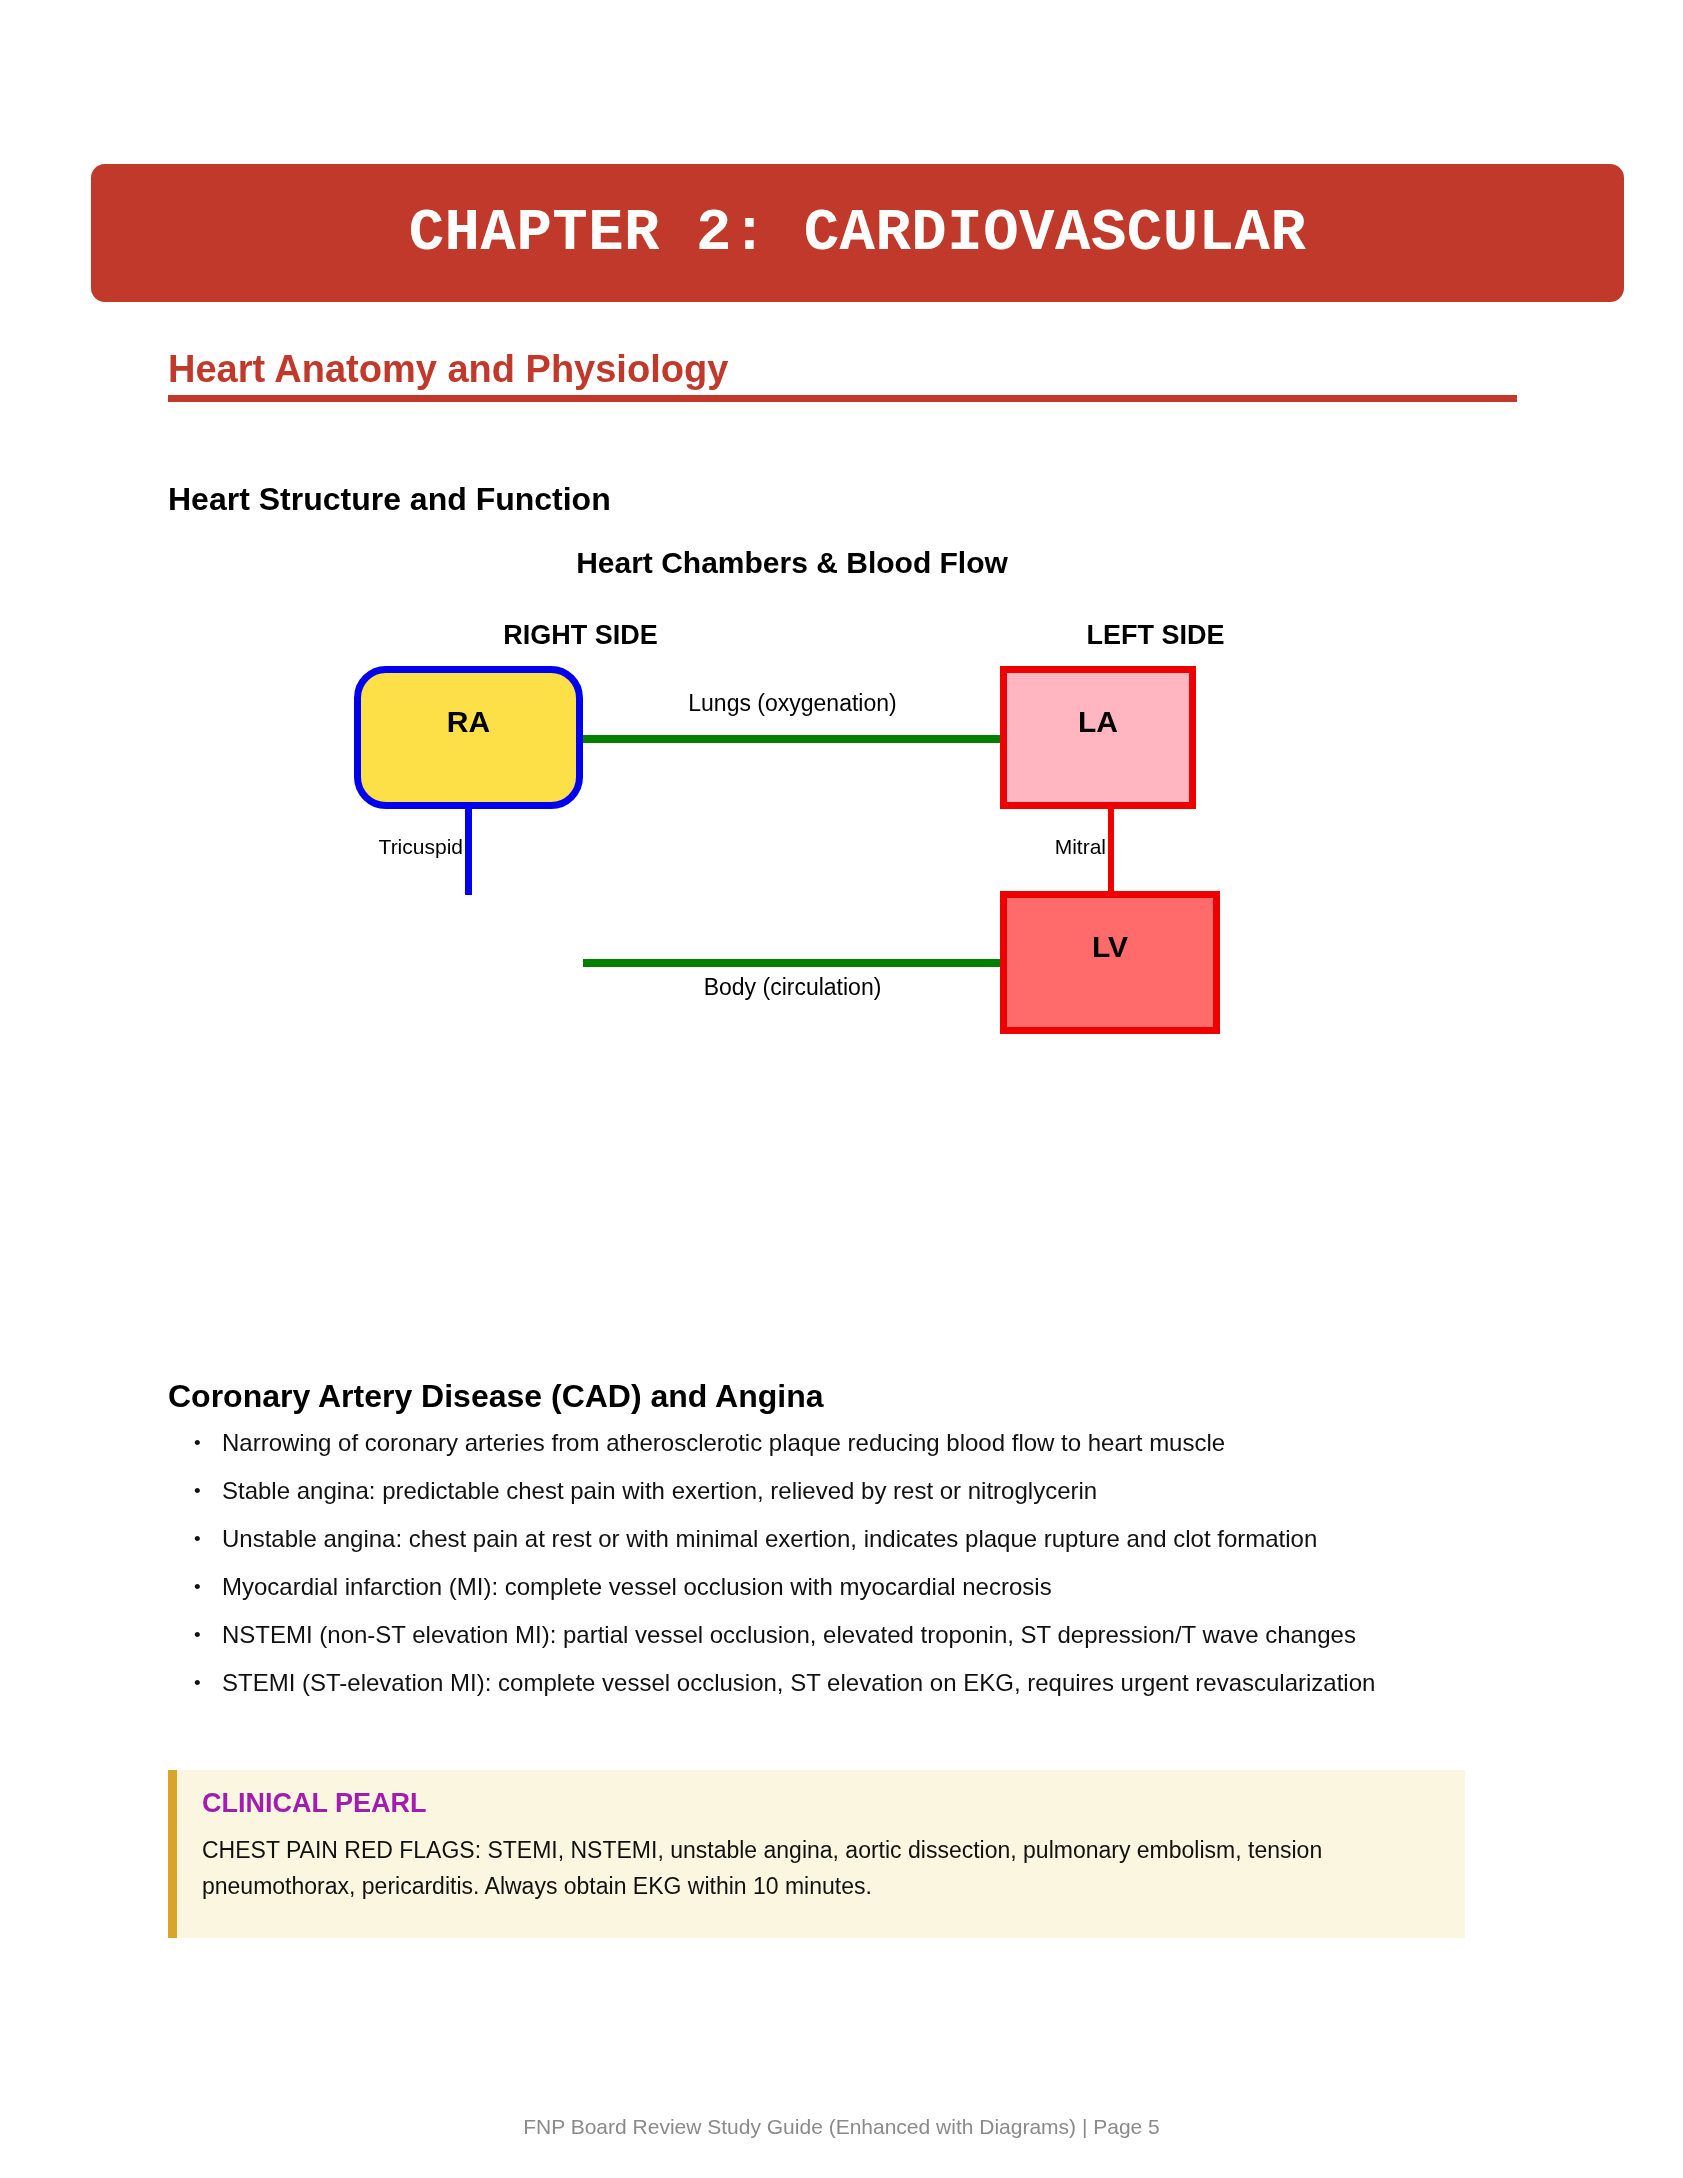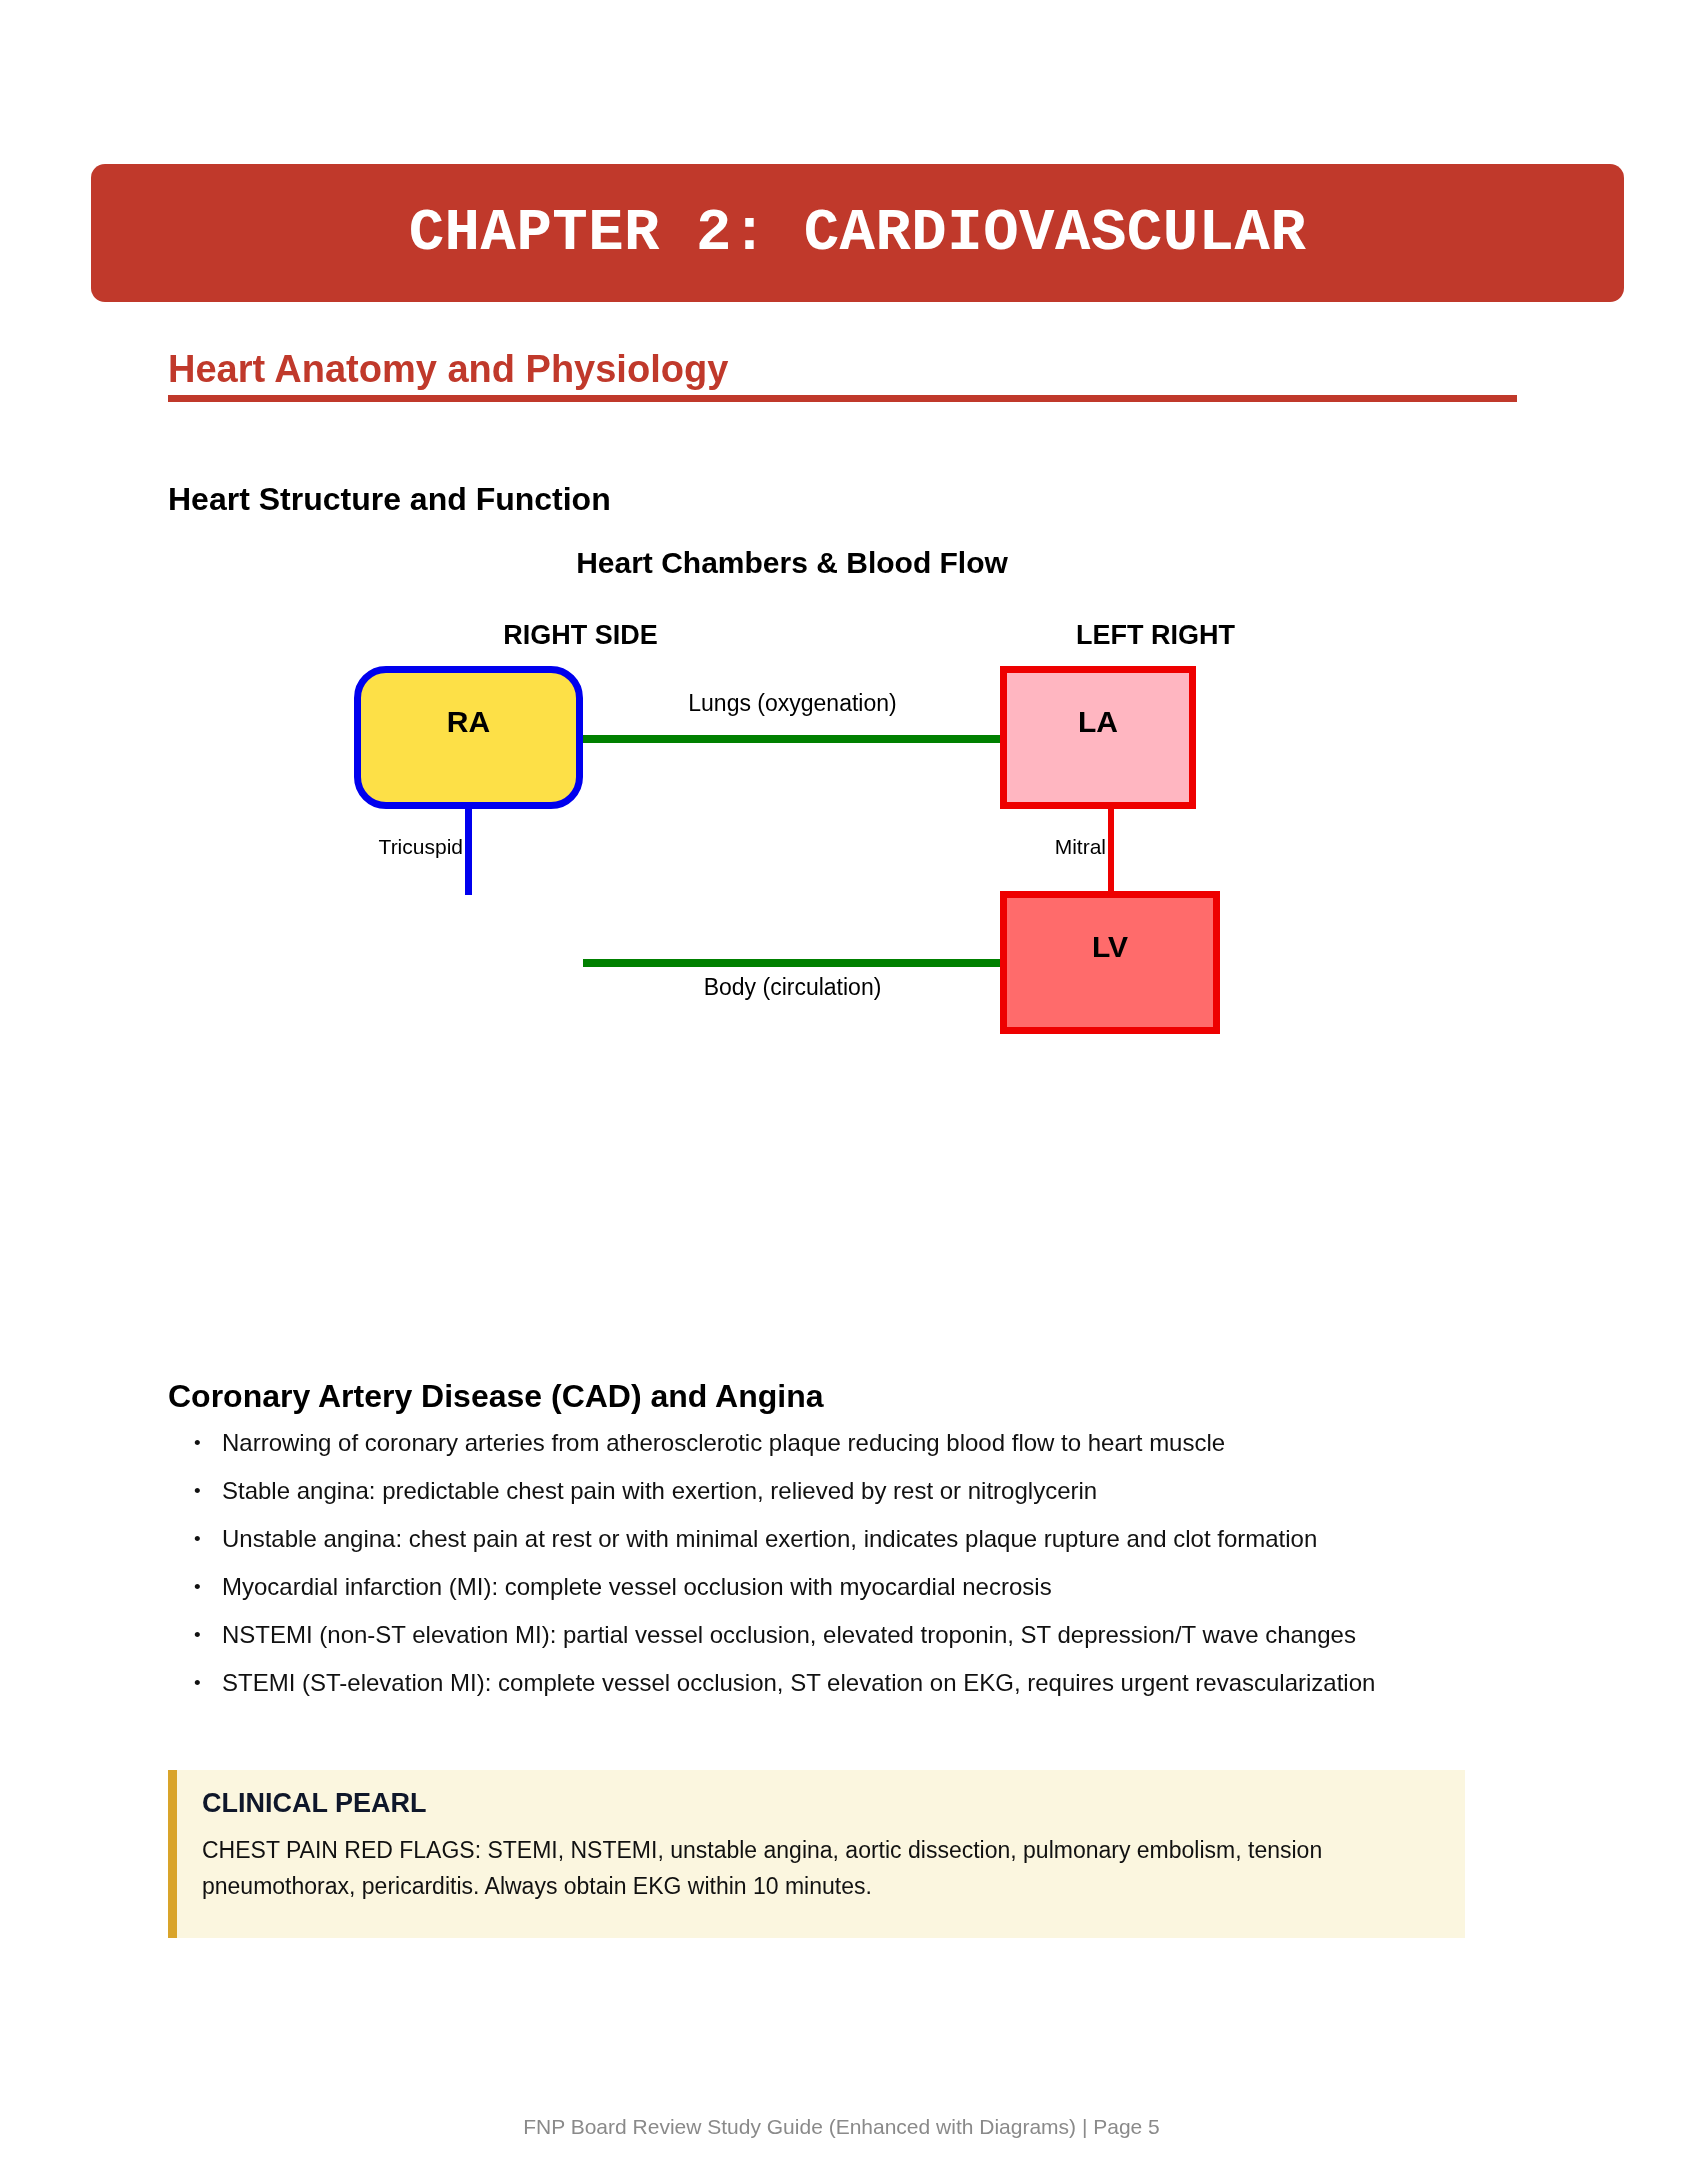--- a/index.html
+++ b/index.html
@@ -199,21 +199,21 @@
   </div>
 
   <div class="section-heading" style="color: rgb(192, 57, 43);">Heart Anatomy and Physiology</div>
   <div class="section-rule" style="background-color: rgb(192, 57, 43);"></div>
 
   <div class="subsection-heading">Heart Structure and Function</div>
 
   <div class="diagram-title">Heart Chambers &amp; Blood Flow</div>
 
   <div class="side-label right">RIGHT SIDE</div>
-  <div class="side-label left">LEFT RIGHT</div>
+  <div class="side-label left">LEFT SIDE</div>
 
   <div class="h-connector top" style="background-color: rgb(0, 128, 0);"></div>
   <div class="flow-label lungs">Lungs (oxygenation)</div>
 
   <div class="v-connector tricuspid" style="background-color: rgb(0, 0, 238);"></div>
   <div class="valve-label tricuspid">Tricuspid</div>
 
   <div class="v-connector mitral" style="background-color: rgb(238, 0, 0);"></div>
   <div class="valve-label mitral">Mitral</div>
 
@@ -253,20 +253,20 @@
       <span class="bullet-dot">•</span>
       <span class="bullet-text">NSTEMI (non-ST elevation MI): partial vessel occlusion, elevated troponin, ST depression/T wave changes</span>
     </li>
     <li class="bullet-item justified">
       <span class="bullet-dot">•</span>
       <span class="bullet-text">STEMI (ST-elevation MI): complete vessel occlusion, ST elevation on EKG, requires urgent revascularization</span>
     </li>
   </ul>
 
   <div class="pearl" style="background-color: rgb(251, 246, 223);">
-    <div class="pearl-title" style="color: #0f172a;">CLINICAL PEARL</div>
+    <div class="pearl-title" style="color: #a21caf;">CLINICAL PEARL</div>
     <div class="pearl-text">CHEST PAIN RED FLAGS: STEMI, NSTEMI, unstable angina, aortic dissection, pulmonary embolism, tension pneumothorax, pericarditis. Always obtain EKG within 10 minutes.</div>
   </div>
 
   <div class="footer">FNP Board Review Study Guide (Enhanced with Diagrams)  |  Page 5</div>
 
 </div>
 
 
 </body></html>

